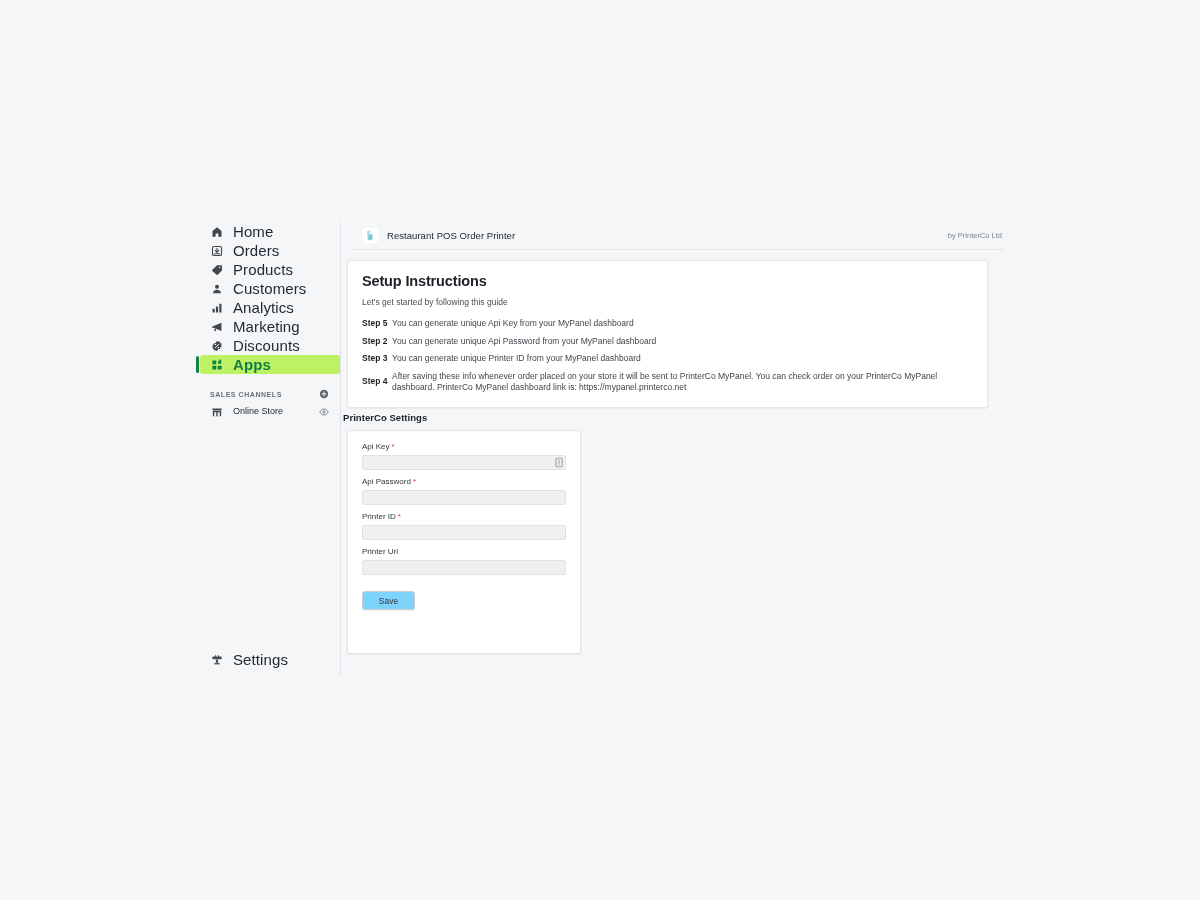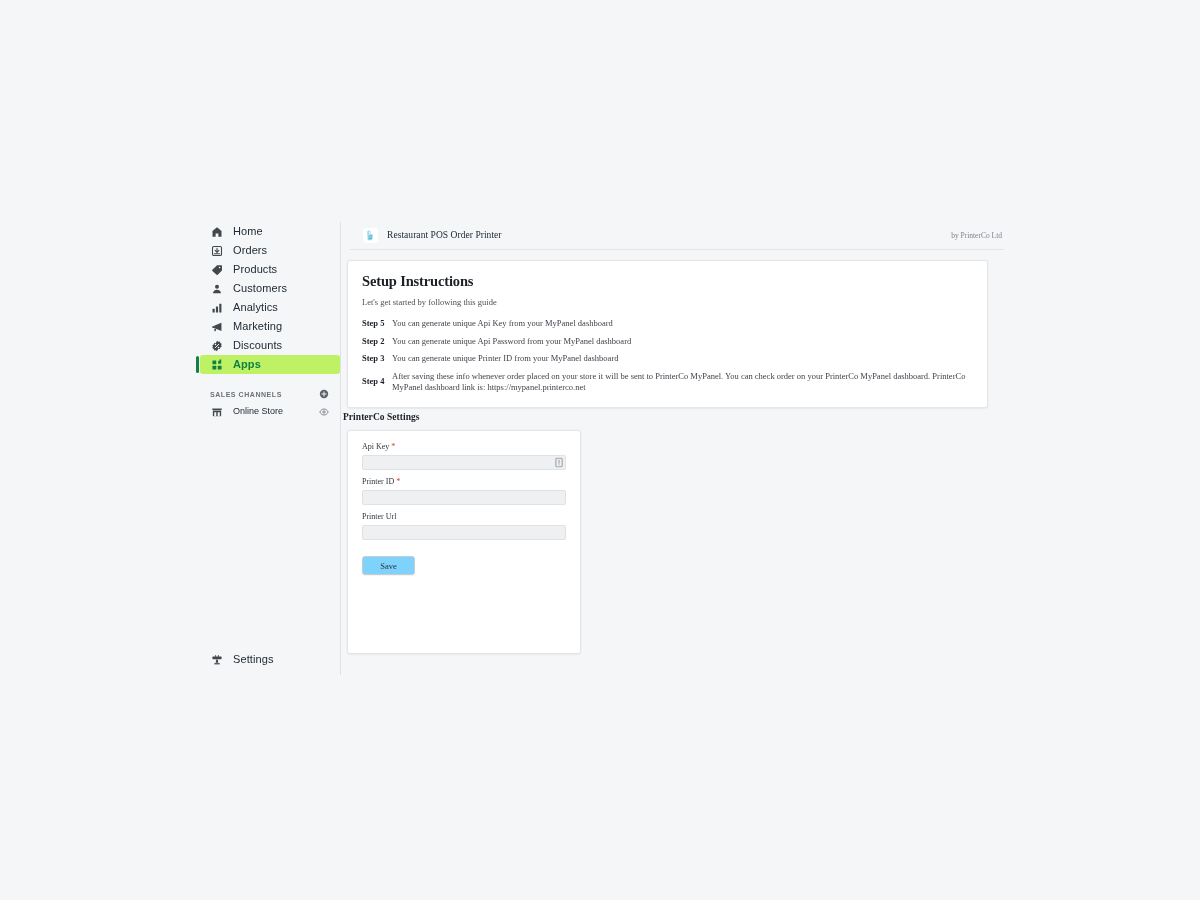--- a/index.html
+++ b/index.html
@@ -39,21 +39,21 @@
   .nav-item .ico {
     width: 14px; height: 14px;
     display: inline-flex;
     align-items: center; justify-content: center;
     margin-right: 9px;
     flex: 0 0 14px;
     color: #42474c;
   }
   .nav-item .ico svg { display:block; }
   .nav-item .lbl {
-    font-size: 11px;
+    font-size: 15px;
     color: #212b36;
     letter-spacing: 0.1px;
     white-space: nowrap;
     line-height: 1;
   }
   .nav-item.active {
     background: #bef264;
   }
   .nav-item.active .lbl { color: #108043; font-weight: 600; }
   .nav-item.active .ico { color: #108043; }
@@ -137,21 +137,20 @@
     background: #dfe3e8;
   }
 
   
   #content {
     position: absolute;
     left: 341px;
     top: 222px;
     width: 659px;
     height: 455px;
-    font-family: Liberation Serif, serif;
   }
 
   
   #app-header {
     position: absolute;
     left: 9px;
     top: 0px;
     width: 654px;
     height: 28px;
     display: flex;
@@ -503,20 +502,26 @@
           <span class="field-affix">
             <svg width="8" height="10" viewBox="0 0 12 16" fill="none" stroke="currentColor" stroke-width="1.1">
               <rect x="1" y="1" width="10" height="14" rx="1.2"></rect>
               <path d="M6 4.2 v5.1" stroke-linecap="round"></path>
               <circle cx="6" cy="11.7" r="0.75" fill="currentColor" stroke="none"></circle>
             </svg>
           </span>
         </div>
       </div>
 
+      <div class="field">
+        <label><span>Api Password</span><span class="req">*</span></label>
+        <div class="inp-wrap">
+          <input type="text" value="" style="">
+        </div>
+      </div>
 
       <div class="field">
         <label><span>Printer ID</span><span class="req">*</span></label>
         <div class="inp-wrap">
           <input type="text" value="" style="">
         </div>
       </div>
 
       <div class="field">
         <label><span>Printer Url</span></label>

